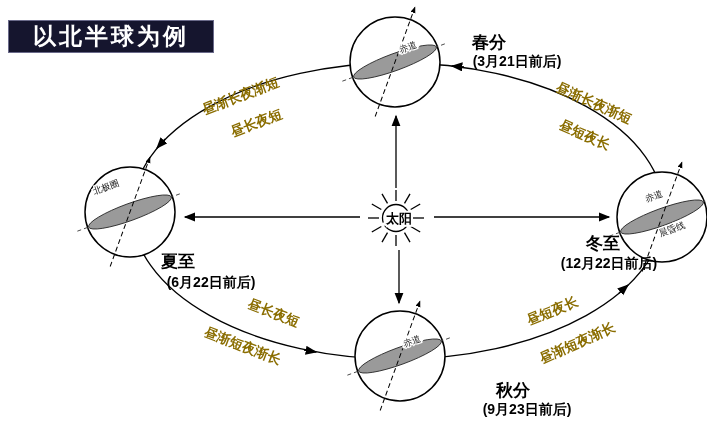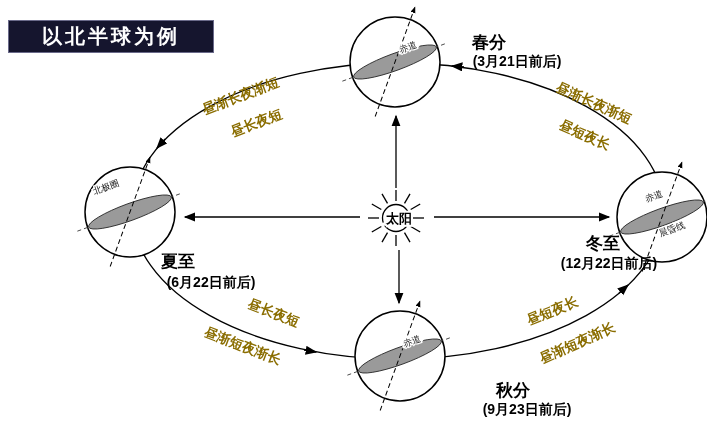--- a/index.html
+++ b/index.html
@@ -6,21 +6,21 @@
   .stage {
     position:relative; width:707px; height:433px;
     background:var(--bg,#ffffff); overflow:hidden;
     font-family:"Liberation Sans","DejaVu Sans",sans-serif;
   }
   .title-box {
     position:absolute; left:8px; top:20px; width:206px; height:33px;
     background:var(--title-bg,#15152e); color:var(--title-fg,#ffffff);
     border:1px solid #6a6a8a; box-sizing:border-box;
     display:flex; align-items:center; justify-content:center;
-    font-size:20px; font-weight:bold; letter-spacing:3px;
+    font-size:23px; font-weight:bold; letter-spacing:3px;
   }
   svg { position:absolute; left:0; top:0; }
   svg text { font-family:"Liberation Sans","DejaVu Sans",sans-serif; }
   .ln      { stroke:var(--ink,#000); stroke-width:1.3; fill:none; }
   .globe   { fill:#ffffff; stroke:var(--ink,#000); stroke-width:1.5; }
   .band    { fill:var(--band,#9a9a9a); stroke:#222222; stroke-width:0.8; }
   .dash    { stroke:var(--ink,#000); stroke-width:1; stroke-dasharray:5 3; fill:none; }
   .dashthin{ stroke:#333333; stroke-width:0.8; stroke-dasharray:4 3; fill:none; }
   .season  { font-size:17px; font-weight:700; fill:var(--ink,#000); text-anchor:middle; }
   .date    { font-size:14px; font-weight:700; fill:var(--ink,#000); text-anchor:middle; }

